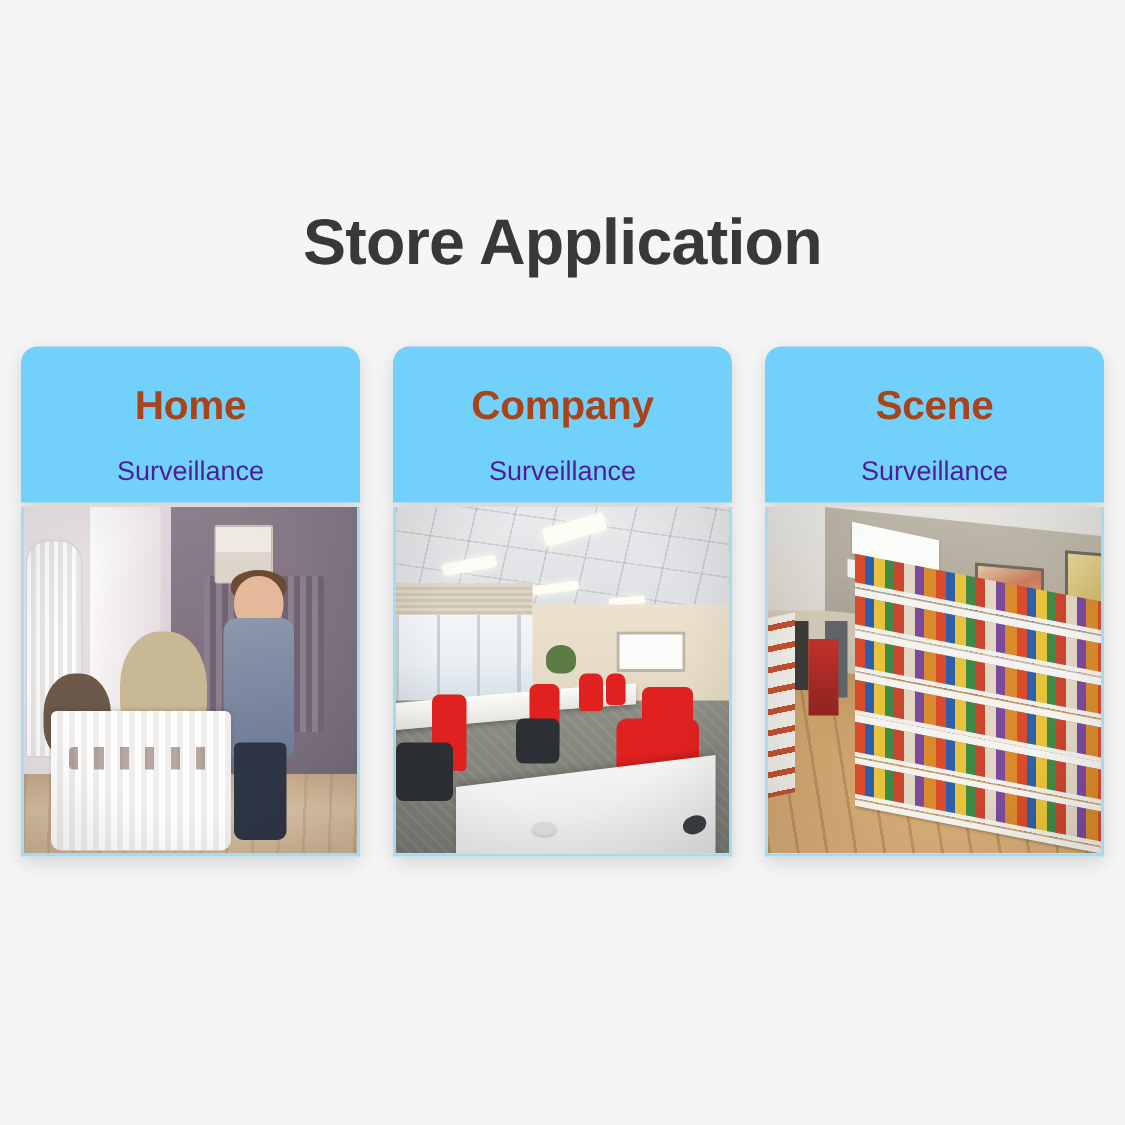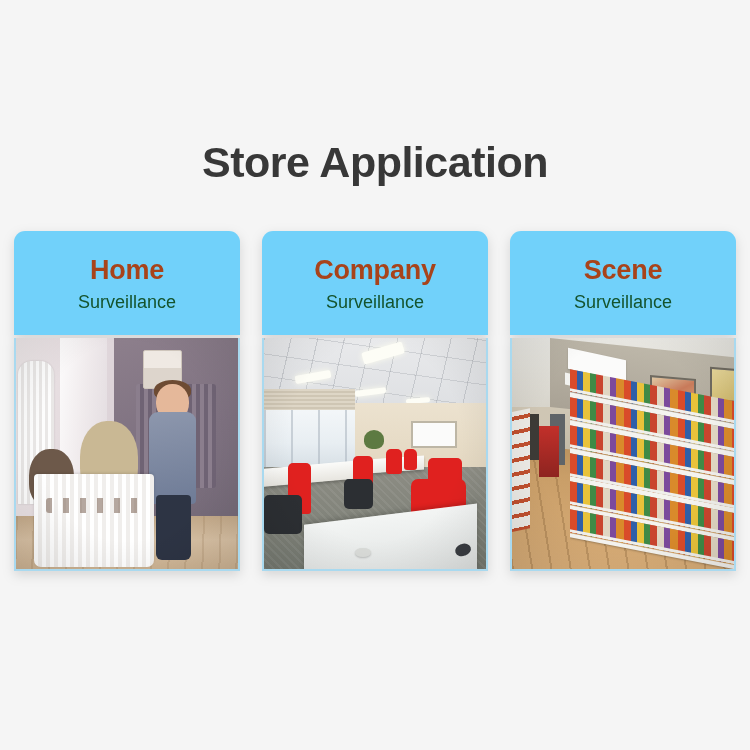--- a/index.html
+++ b/index.html
@@ -58,23 +58,23 @@
   .card-title {
     font-size: 27px;
     font-weight: bold;
     color: #a8431a;
     line-height: 31px;
     letter-spacing: -0.2px;
   }
   .card-subtitle {
     font-size: 18px;
     font-weight: normal;
-    color: #14532d;
+    color: #4c1d95;
     line-height: 24px;
-    margin-top: 4px;
+    margin-top: 16px;
   }
 
   .card-photo-wrap {
     margin-top: 3px;
     height: 233px;
     border: 2px solid #a9d9ef;
     border-top: none;
     box-sizing: border-box;
     background: #ffffff;
     overflow: hidden;

